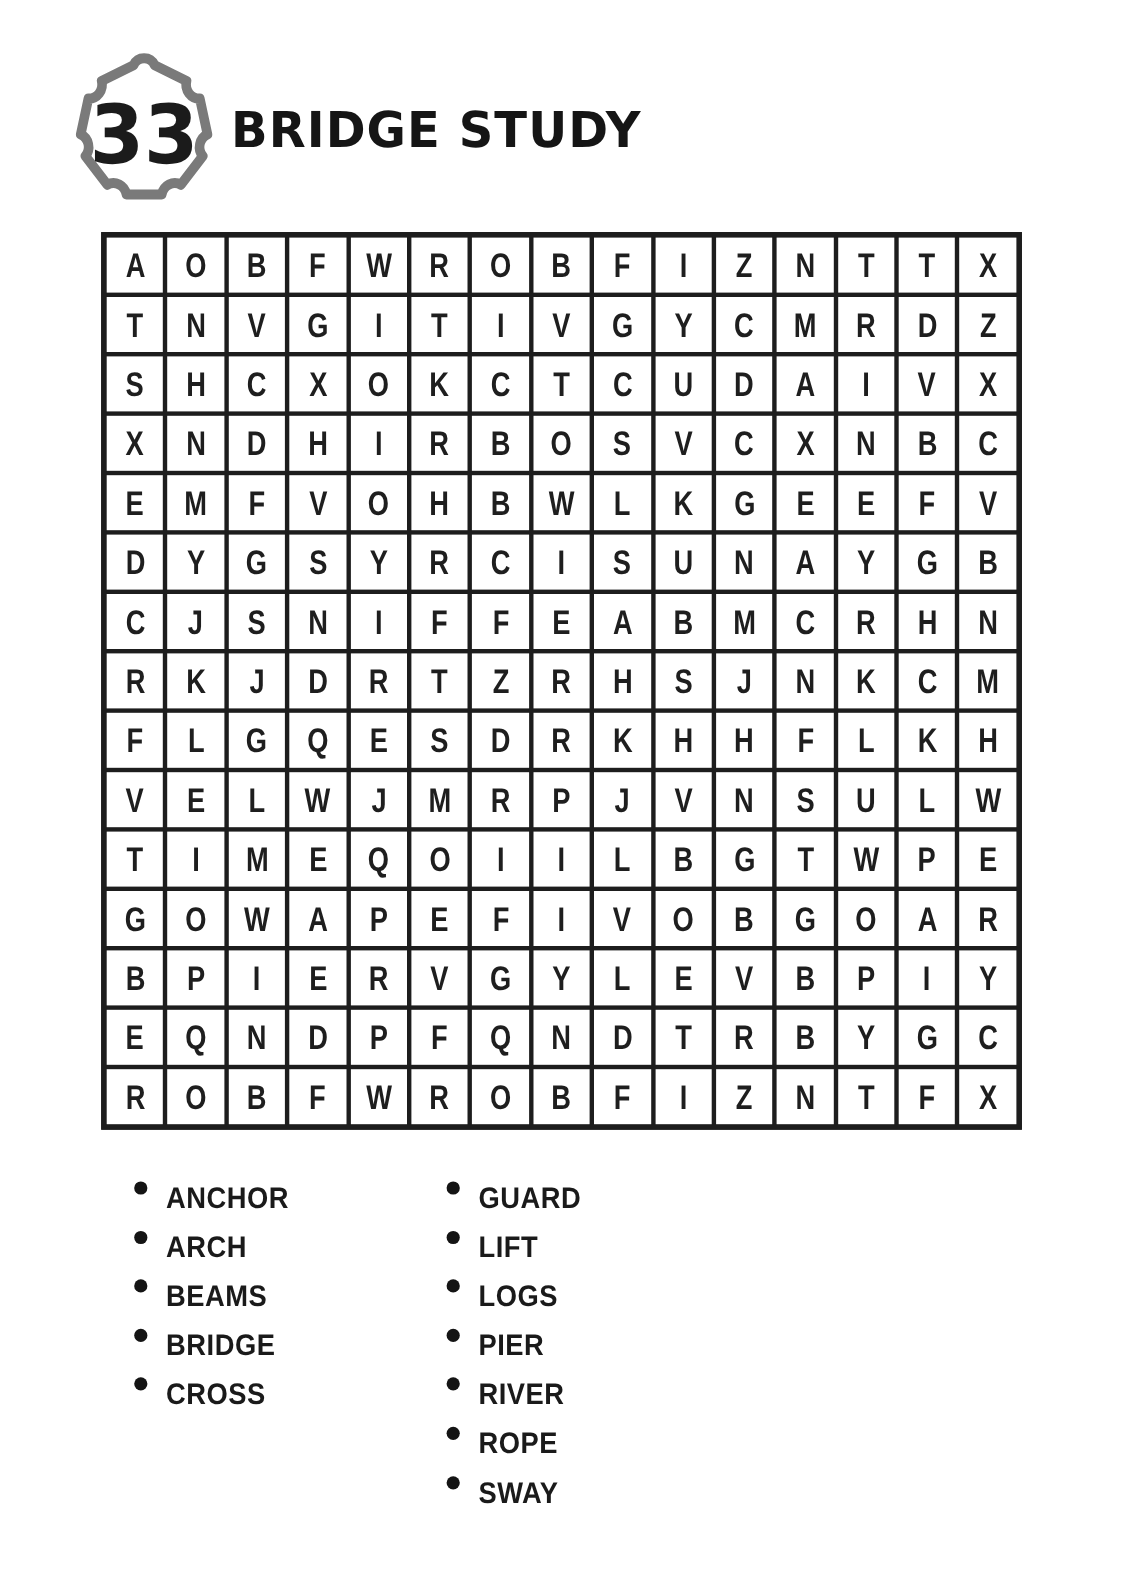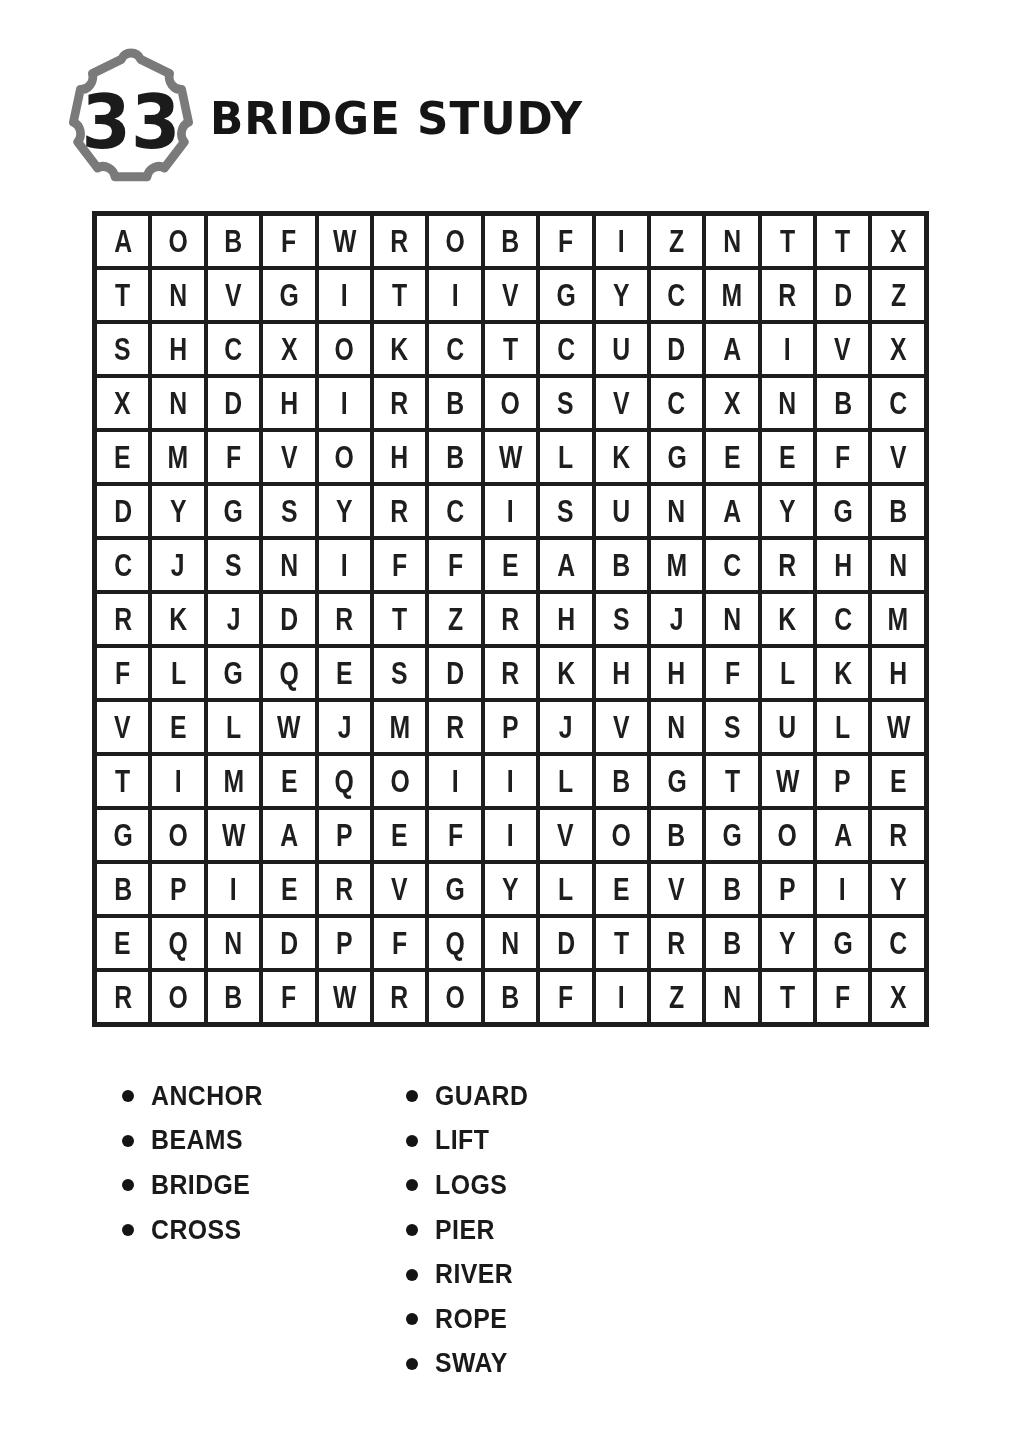--- a/index.html
+++ b/index.html
@@ -31,21 +31,21 @@
   .cell-letter {
     display:inline-block; transform:scaleX(.8);
     font-weight:bold; font-size:31px; color:#1e1e1e; line-height:1;
   }
   
   .words { position:absolute; left:0; top:1074px; width:1024px; height:320px; }
   .wcol { list-style:none; margin:0; padding:0; position:absolute; top:0; }
   .wcol-0 { left:122px; }
   .wcol-1 { left:406px; }
   .wcol-2 { left:665px; }
-  .word-item { height:44.6px; display:flex; align-items:center; }
+  .word-item { height:44.6px; display:flex; }
   .bullet {
     width:12px; height:12px; border-radius:50%; background:#141414;
     margin-right:17px; flex:0 0 auto;
   }
   .word-label {
     display:inline-block; transform:scaleX(.92); transform-origin:left center;
     font-weight:bold; font-size:27px; letter-spacing:.5px; color:#1a1a1a;
     white-space:nowrap;
   }
 </style>
@@ -747,20 +747,24 @@
   </div>
 
 <div class="words" id="word-list">
     <ul class="wcol wcol-0">
       <li class="word-item">
         <span class="bullet"></span>
         <span class="word-label">ANCHOR</span>
       </li>
       <li class="word-item">
         <span class="bullet"></span>
+        <span class="word-label">ARCH</span>
+      </li>
+      <li class="word-item">
+        <span class="bullet"></span>
         <span class="word-label">BEAMS</span>
       </li>
       <li class="word-item">
         <span class="bullet"></span>
         <span class="word-label">BRIDGE</span>
       </li>
       <li class="word-item">
         <span class="bullet"></span>
         <span class="word-label">CROSS</span>
       </li>

